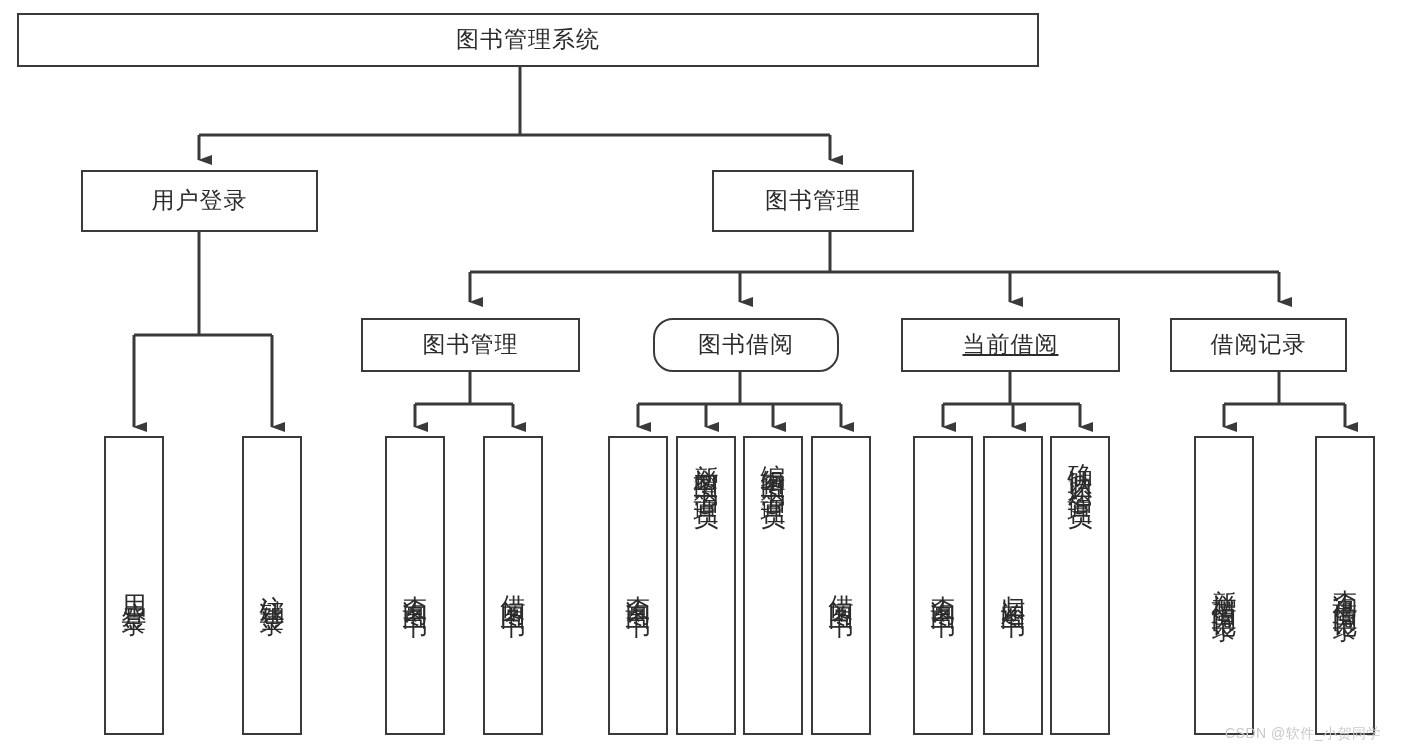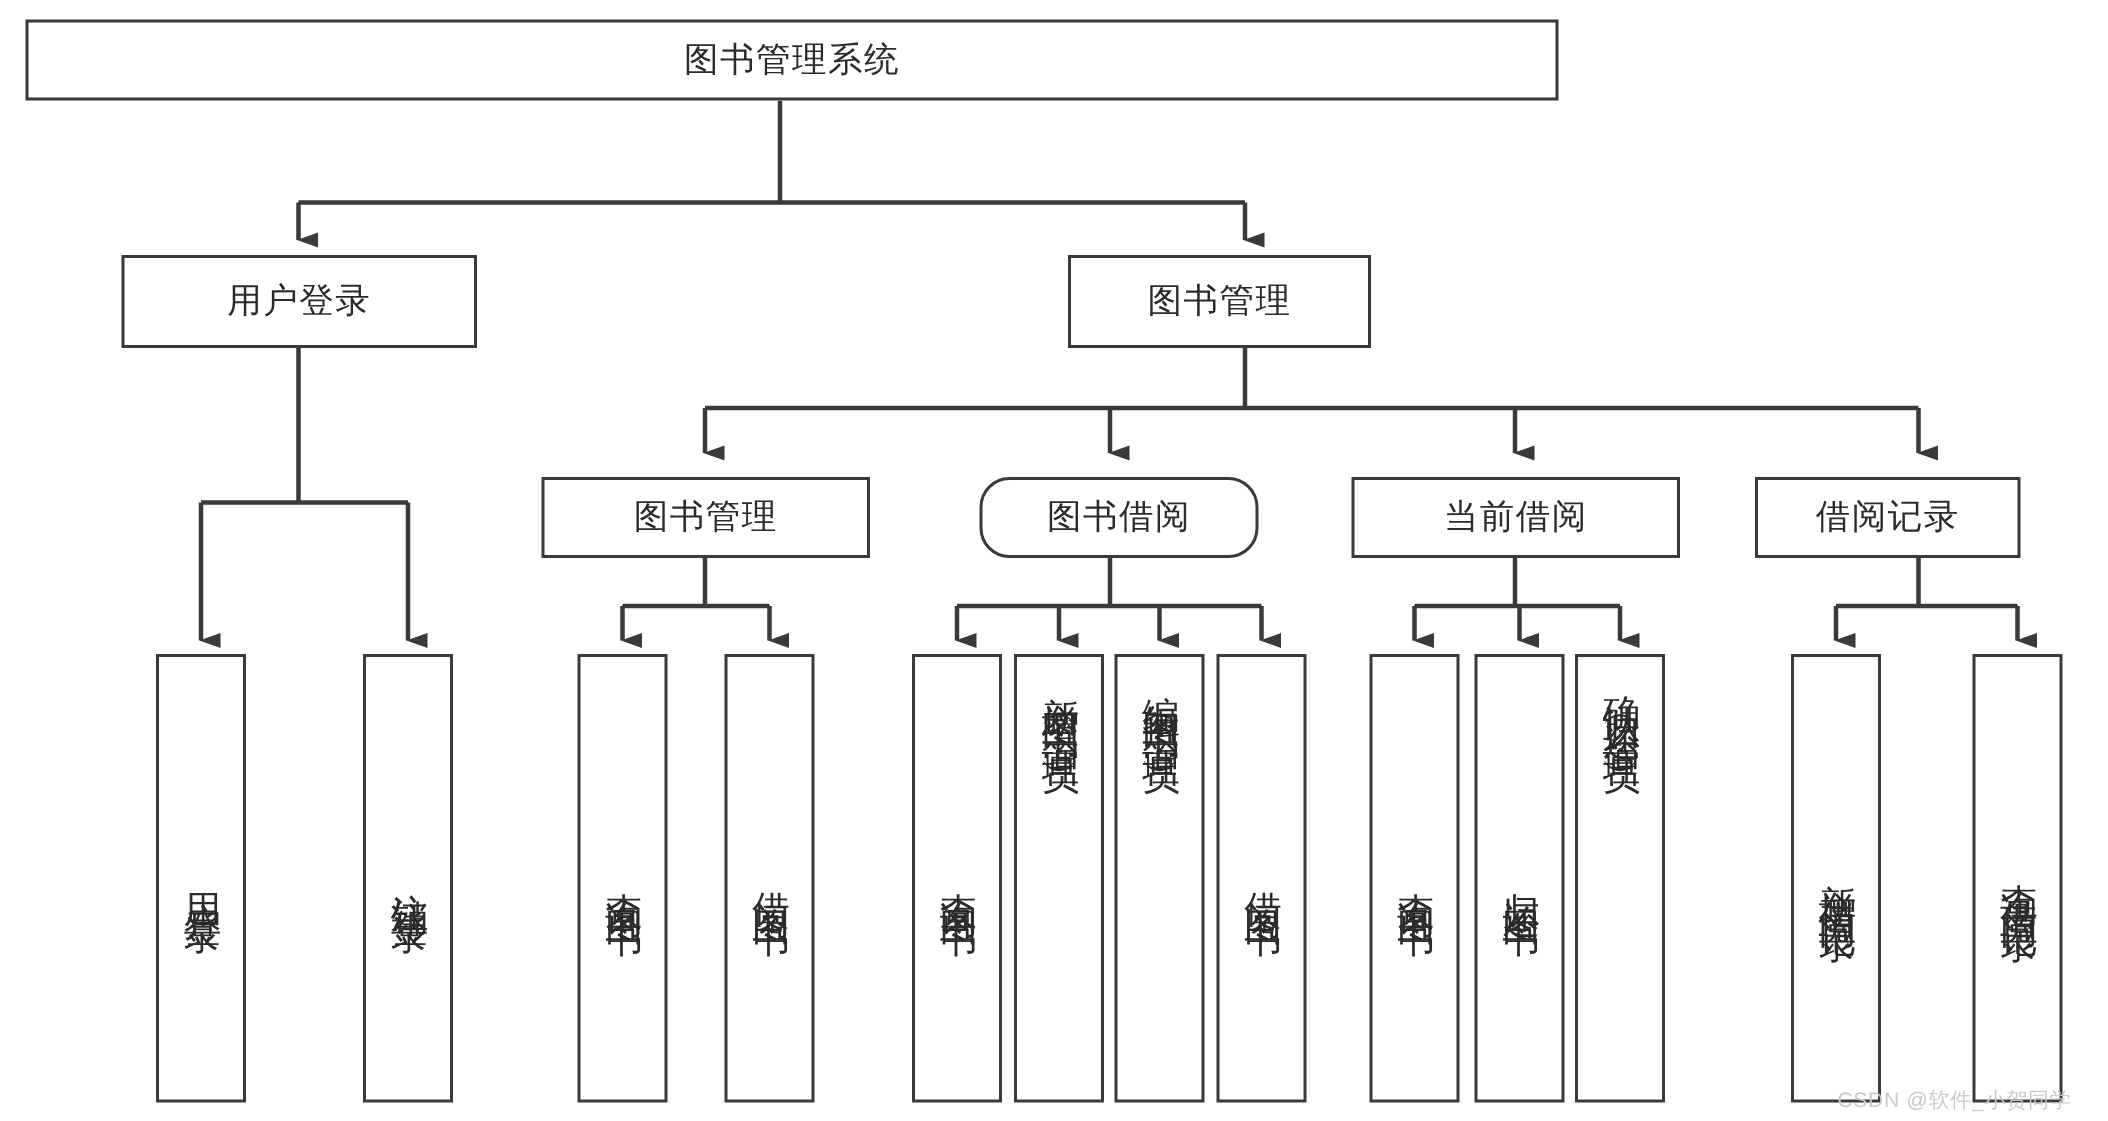--- a/index.html
+++ b/index.html
@@ -152,21 +152,21 @@
   </div>
 
   <div class="node horiz" style="left:361px; top:318px; width:219px; height:54px;">
     <span class="node-label">图书管理</span>
   </div>
 
   <div class="node horiz" style="left:653px; top:318px; width:186px; height:54px;border-radius:20px;">
     <span class="node-label">图书借阅</span>
   </div>
 
-  <div class="node horiz" style="left:901px; top:318px; width:219px; height:54px;">
+  <div class="node horiz" style="left:901px; top:318px; width:219px; height:54px;text-decoration:underline;">
     <span class="node-label">当前借阅</span>
   </div>
 
   <div class="node horiz" style="left:1170px; top:318px; width:177px; height:54px;">
     <span class="node-label">借阅记录</span>
   </div>
 
   <div class="node vert center" style="left:104px; top:436px; width:60px; height:299px;">
     <span class="node-label">用户登录</span>
   </div>

